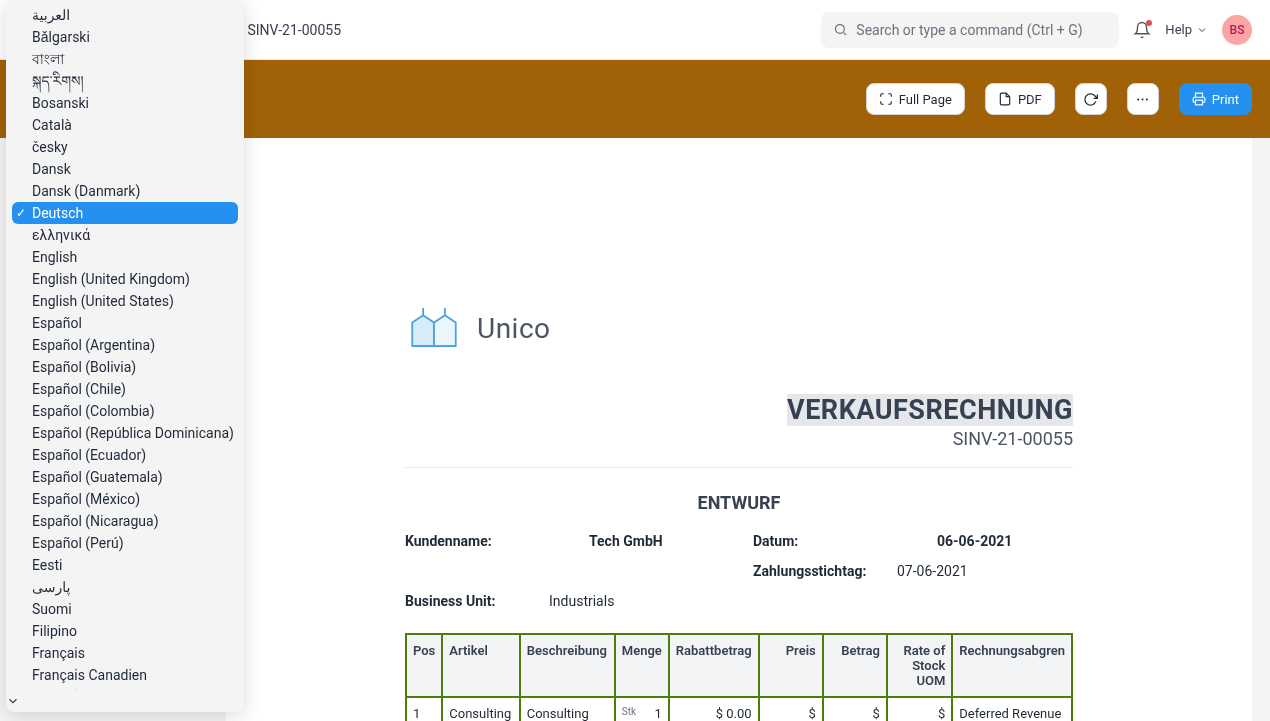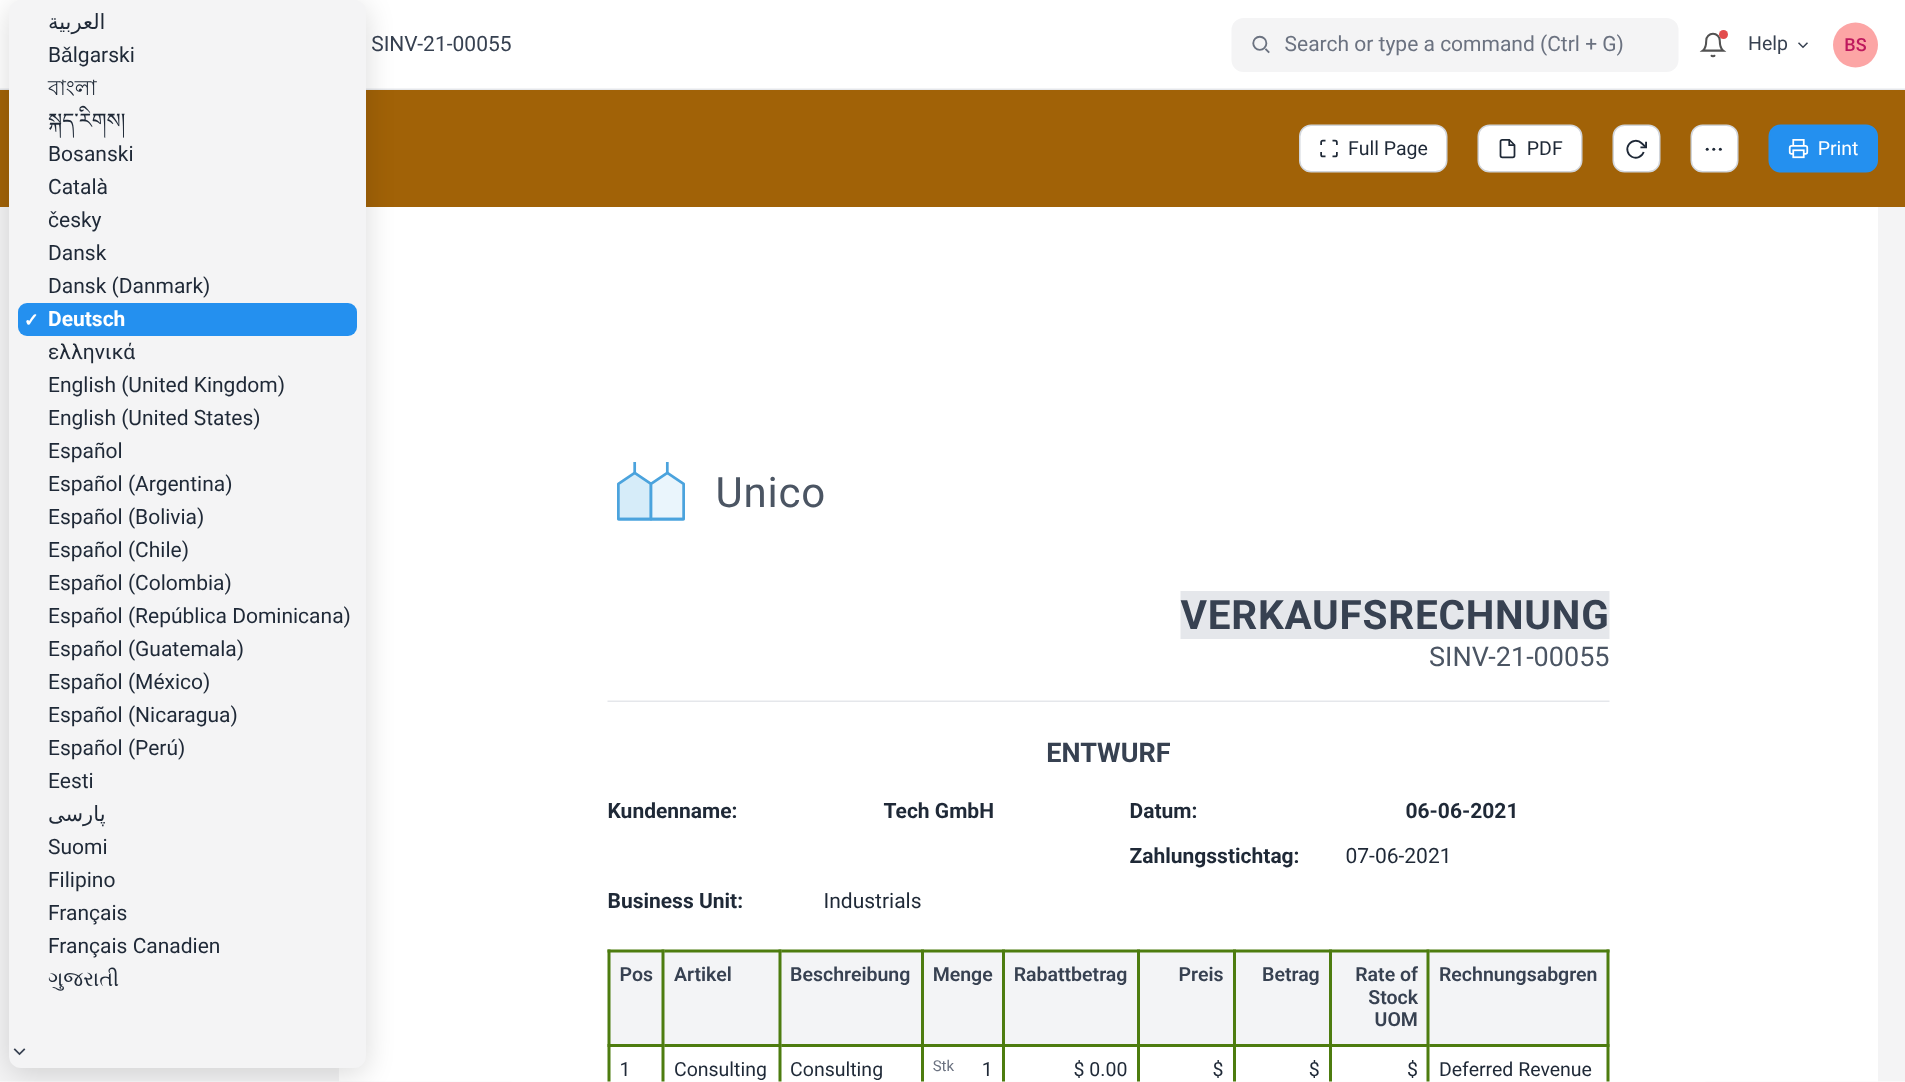--- a/index.html
+++ b/index.html
@@ -36,21 +36,21 @@
 .info-grid .val-b { font-weight: 700; margin-left: 40px;}
 table.items { width: 100%; border-collapse: collapse; font-size: 13px;}
 table.items th, table.items td { border: 2px solid #4d7c0f; padding: 8px 6px; text-align: left; vertical-align: top;}
 table.items th { background: #f3f4f6; font-weight: 600; color: #374151; font-size: 13px;}
 .num { text-align: right !important; }
 .uom { font-size: 10px; color: #6b7280; float:left; margin-right:4px;}
 
 .lang-panel { position: absolute; top: 0; left: 6px; width: 238px; height: 712px; background: #f4f4f5; border-radius: 8px; box-shadow: 0 4px 20px rgba(0,0,0,0.15); z-index: 20; display: flex; flex-direction: column; }
 .lang-list { flex: 1; overflow: hidden; padding: 4px 6px;}
 .lang-item { font-size: 14px; color: #1f2937; padding: 2px 6px 2px 20px; border-radius: 6px; cursor: pointer; white-space: nowrap; position: relative; line-height: 18px;}
-.lang-item.sel { background: #2490ef; color: #fff; font-weight: 700;}
+.lang-item.sel { background: #2490ef; color: #fff; font-weight: 400;}
 .lang-item.sel::before { content: "✓"; position: absolute; left: 4px; font-size: 12px;}
 .lang-footer { text-align: center; padding: 4px 0; color: #374151;}
 
 svg { display: block; }
 </style>
 </head>
 <body>
 
 <div class="topbar">
   <div class="breadcrumb">
@@ -207,28 +207,30 @@
       <div class="lang-item">Bǎlgarski</div>
       <div class="lang-item">বাংলা</div>
       <div class="lang-item">སྐད་རིགས།</div>
       <div class="lang-item">Bosanski</div>
       <div class="lang-item">Català</div>
       <div class="lang-item">česky</div>
       <div class="lang-item">Dansk</div>
       <div class="lang-item">Dansk (Danmark)</div>
       <div class="lang-item sel">Deutsch</div>
       <div class="lang-item">ελληνικά</div>
+      <div class="lang-item">English</div>
       <div class="lang-item">English (United Kingdom)</div>
       <div class="lang-item">English (United States)</div>
       <div class="lang-item">Español</div>
       <div class="lang-item">Español (Argentina)</div>
       <div class="lang-item">Español (Bolivia)</div>
       <div class="lang-item">Español (Chile)</div>
       <div class="lang-item">Español (Colombia)</div>
       <div class="lang-item">Español (República Dominicana)</div>
+      <div class="lang-item">Español (Ecuador)</div>
       <div class="lang-item">Español (Guatemala)</div>
       <div class="lang-item">Español (México)</div>
       <div class="lang-item">Español (Nicaragua)</div>
       <div class="lang-item">Español (Perú)</div>
       <div class="lang-item">Eesti</div>
       <div class="lang-item">پارسی</div>
       <div class="lang-item">Suomi</div>
       <div class="lang-item">Filipino</div>
       <div class="lang-item">Français</div>
       <div class="lang-item">Français Canadien</div>

